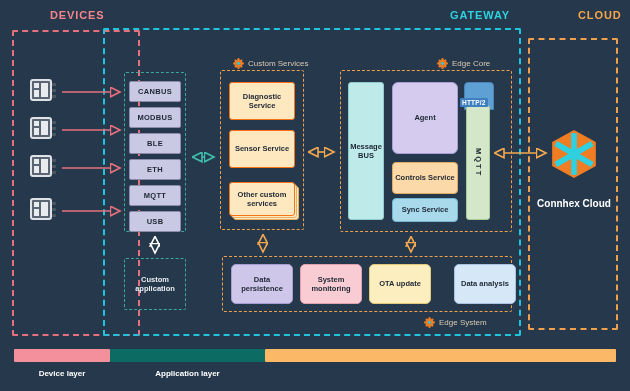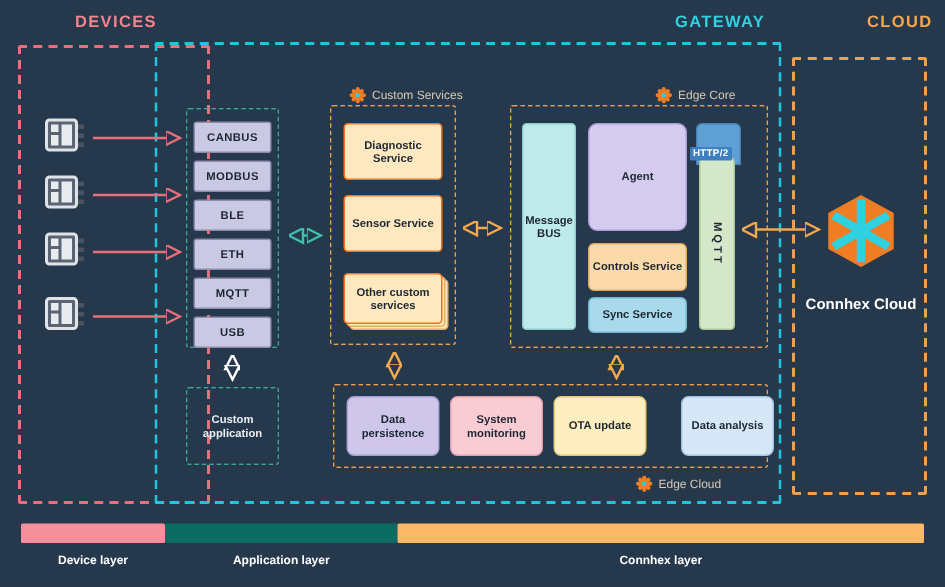--- a/index.html
+++ b/index.html
@@ -243,21 +243,21 @@
         <ellipse cx="5" cy="12" rx="5" ry="3.1"></ellipse>
           <ellipse cx="19" cy="12" rx="5" ry="3.1"></ellipse>
         <ellipse cx="7" cy="7" rx="3" ry="4.4" transform="rotate(-45 7 7)"></ellipse>
         <ellipse cx="17" cy="17" rx="3" ry="4.4" transform="rotate(-45 17 17)"></ellipse>
         <ellipse cx="17" cy="7" rx="3" ry="4.4" transform="rotate(45 17 7)"></ellipse>
         <ellipse cx="7" cy="17" rx="3" ry="4.4" transform="rotate(45 7 17)"></ellipse>
       </g>
       <circle cx="12" cy="12" r="3.2" fill="#2fd0e0"></circle>
     </svg>
   </span>
-  <span>Edge Cloud</span>
+  <span>Edge System</span>
 </div>
 
 <div id="hexwrap">
   <svg viewBox="0 0 100 100" width="52" height="52">
     <polygon points="50,4 92,27 92,73 50,96 8,73 8,27" fill="#f07c23"></polygon>
     <g stroke="#2fd0e0" stroke-width="11" stroke-linecap="butt">
       <line x1="50" y1="10" x2="50" y2="90"></line>
       <line x1="15" y1="30" x2="85" y2="70"></line>
       <line x1="15" y1="70" x2="85" y2="30"></line>
     </g>
@@ -307,14 +307,13 @@
 
   <line x1="496" y1="153" x2="546" y2="153" stroke="#f5a94f" stroke-width="1.6" marker-start="url(#ar-or-e)" marker-end="url(#ar-or-s)"></line>
 </svg>
 
 <div id="legend">
   <div class="lbar" id="lb1"></div>
   <div class="lbar" id="lb2"></div>
   <div class="lbar" id="lb3"></div>
   <div class="ltxt" id="lt1">Device layer</div>
   <div class="ltxt" id="lt2">Application layer</div>
-  <div class="ltxt" id="lt3">Connhex layer</div>
 </div>
 
 </body></html>

